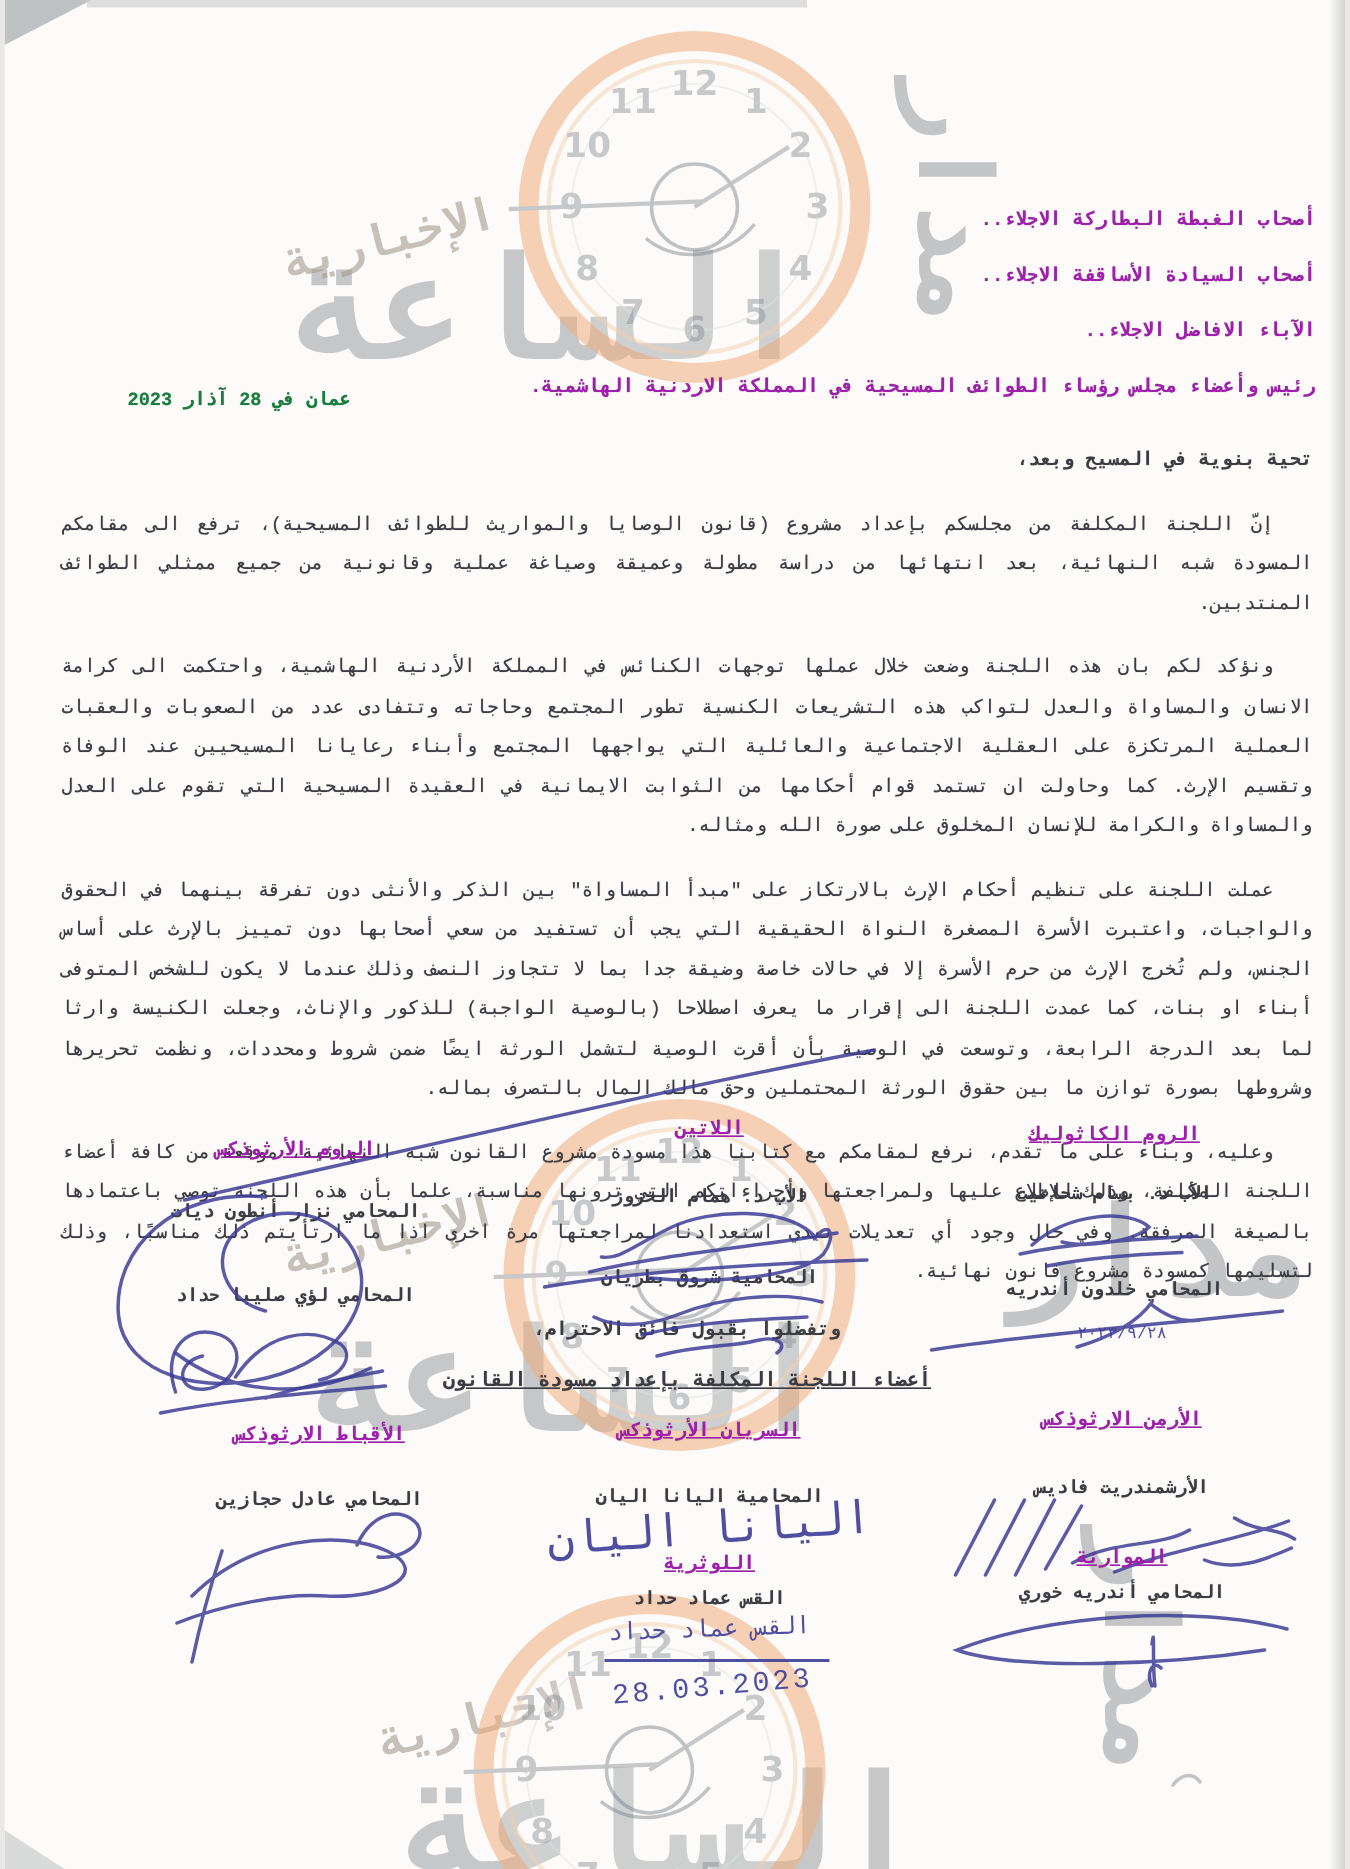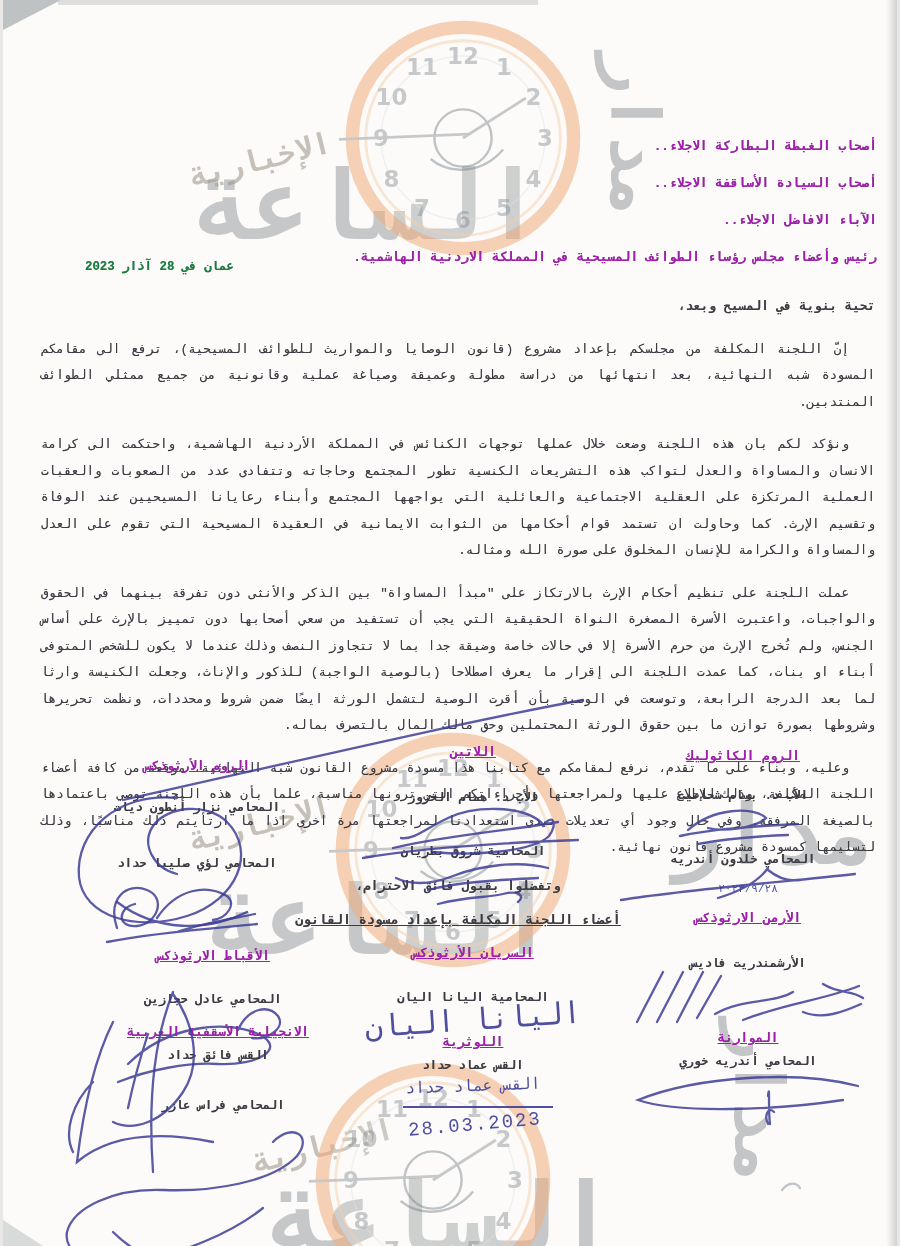--- a/index.html
+++ b/index.html
@@ -164,21 +164,21 @@
     <div class="signer" style="top:44px;">المحامي نزار أنطون ديات</div>
     <svg class="sig" style="left:0;top:26px;" width="250" height="160">
       <path d="M120,16 C60,10 18,50 22,95 C26,135 80,150 130,134 C180,118 200,70 170,40 C150,20 110,24 96,44 C84,62 96,86 120,92 M60,120 C100,150 150,150 190,130"></path>
     </svg>
     <div class="signer" style="top:100px;">المحامي لؤي صليبا حداد</div>
     <svg class="sig" style="left:30px;top:112px;" width="180" height="80">
       <path d="M30,60 C20,30 40,14 60,22 C80,30 70,56 50,58 C30,60 30,40 48,36 M70,50 C90,20 120,16 140,28 C150,36 140,50 126,52 M90,64 C120,54 150,50 168,46 M20,74 C70,64 130,60 170,56"></path>
     </svg>
   </div>
 
-  <div class="sig-cell" style="left:600px;top:904px;width:290px;height:130px;">
+  <div class="sig-cell" style="left:600px;top:932px;width:290px;height:130px;">
     <div class="denom" style="top:6px;">الأرمن الارثوذكس</div>
     <div class="signer" style="top:52px;">الأرشمندريت فاديس</div>
     <svg class="sig" style="left:20px;top:60px;" width="250" height="70">
       <path d="M14,58 L40,8 M34,58 L60,8 M54,58 L80,8 M74,54 L98,12 M92,50 C120,34 150,40 170,28 M120,56 C160,40 200,36 236,22 M180,48 C200,56 220,48 238,40 M200,20 C216,30 228,26 240,34"></path>
     </svg>
   </div>
 
   <div class="sig-cell" style="left:345px;top:940px;width:250px;height:120px;">
     <div class="denom" style="top:5px;">السريان الأرثوذكس</div>
     <div class="signer" style="top:50px;">المحامية اليانا اليان</div>
@@ -202,29 +202,18 @@
   </div>
 
   <div class="sig-cell" style="left:345px;top:1030px;width:250px;height:140px;">
     <div class="denom" style="top:4px;">اللوثرية</div>
     <div class="signer" style="top:28px;">القس عماد حداد</div>
     <div class="ink hw-name" style="top:46px;left:0;">القس عماد حداد</div>
     <div class="ink hw-line" style="top:76px;left:55px;"></div>
     <div class="ink hw-date" style="top:84px;left:60px;">28.03.2023</div>
   </div>
 
-  <div class="sig-cell" style="left:70px;top:1022px;width:290px;height:224px;">
-    <div class="denom" style="top:2px;">الانجيلية الأسقفية العربية</div>
-    <div class="signer" style="top:26px;">القس فائق حداد</div>
-    <svg class="sig" style="left:-20px;top:-40px;" width="240" height="200">
-      <path d="M120,10 C100,60 95,120 100,190 M120,12 C140,40 150,80 130,110 C110,140 80,150 60,140 M60,40 C40,80 30,130 24,180 C60,150 110,150 160,160 M40,100 C20,120 10,150 20,170"></path>
-    </svg>
-    <div class="signer" style="top:76px;left:60px;width:180px;">المحامي فراس عازر</div>
-    <svg class="sig" style="left:-20px;top:90px;" width="280" height="170">
-      <path d="M220,30 C240,10 260,24 244,44 C220,70 160,80 110,78 M110,78 C60,76 20,96 14,120 C10,142 40,156 80,150 C130,142 180,120 210,96 M60,120 C100,160 160,166 220,150"></path>
-    </svg>
-  </div>
 
   <svg class="sig" style="left:775px;top:1176px;" width="26" height="22">
     <path d="M4,14 C10,6 18,6 22,12" style="stroke:#9aa0a5;opacity:.6;"></path>
   </svg>
 
 </div>
 
 </body></html>

